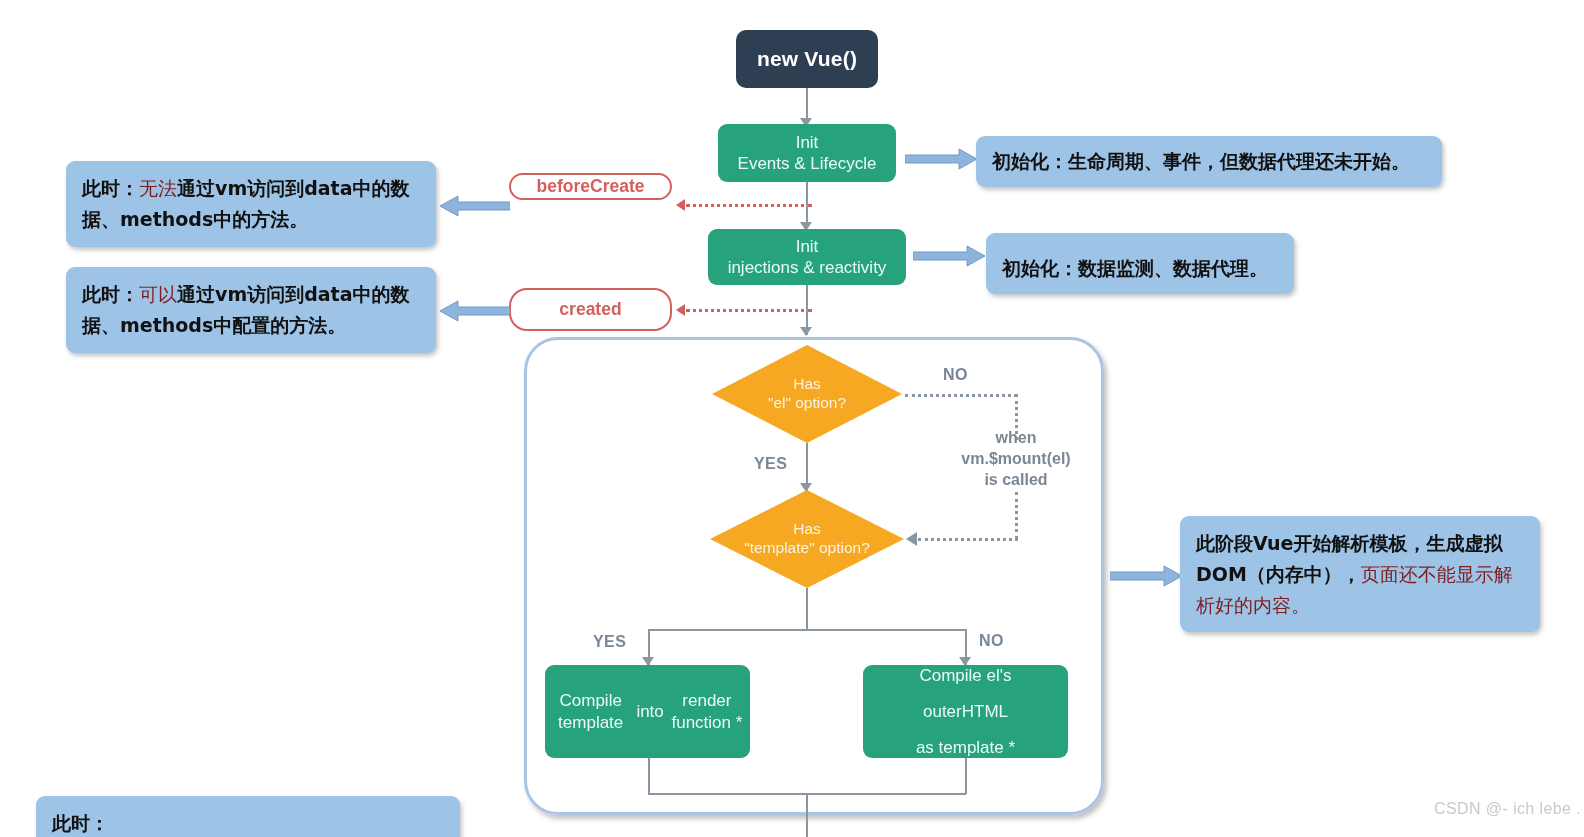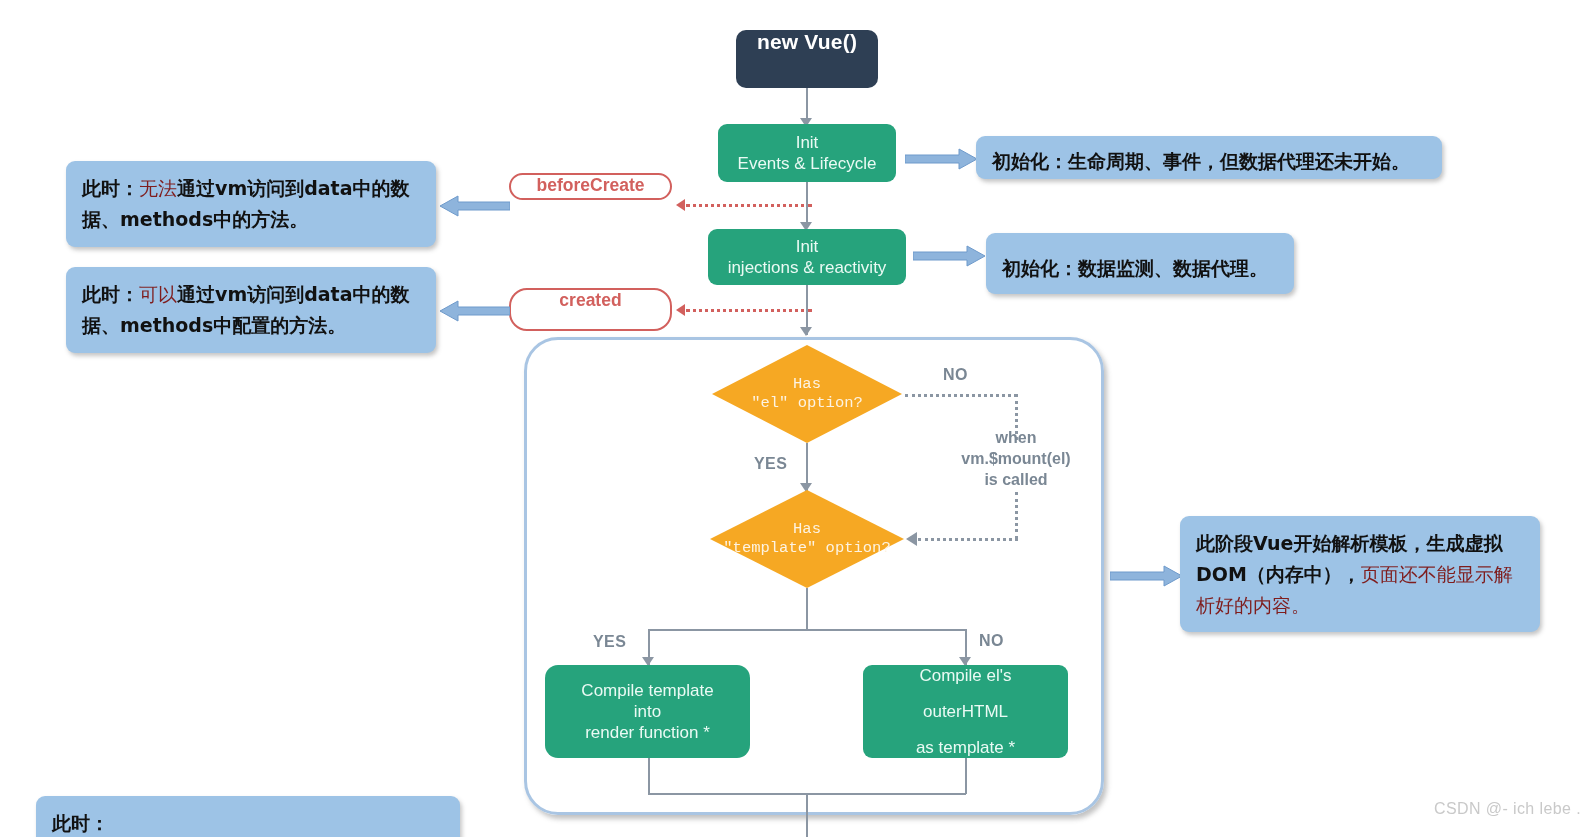--- a/index.html
+++ b/index.html
@@ -16,20 +16,21 @@
     height: 837px;
     background: #ffffff;
     overflow: hidden;
   }
 
   
   .node {
     position: absolute;
     box-sizing: border-box;
     display: flex;
+    align-items: center;
     justify-content: center;
     text-align: center;
   }
 
   .node-root {
     background: #2e3f54;
     color: #ffffff;
     border-radius: 10px;
     font-size: 21px;
     font-weight: bold;
@@ -68,21 +69,20 @@
     inset: 0;
     display: flex;
     flex-direction: column;
     align-items: center;
     justify-content: center;
     color: #fdf3e2;
     font-size: 15.5px;
     line-height: 1.22;
     text-align: center;
     pointer-events: none;
-    font-family: Liberation Mono, monospace;
   }
 
   
   .callout {
     position: absolute;
     box-sizing: border-box;
     background: #9dc3e6;
     border-radius: 9px;
     color: #111111;
     font-size: 19px;
@@ -269,21 +269,21 @@
   </div>
 
   <div class="diamond-wrap" style="left:710px; top:490px; width:194px; height:98px;">
     <div class="diamond-shape"></div>
     <div class="diamond-label">
       <span>Has</span>
       <span>"template" option?</span>
     </div>
   </div>
 
-  <div class="node node-green" style="left:545px; top:665px; width:205px; height:93px; flex-direction:column;border-radius:13px;">
+  <div class="node node-green" style="left:545px; top:665px; width:205px; height:93px; flex-direction:row;">
     <span>Compile template</span>
     <span>into</span>
     <span>render function *</span>
   </div>
 
   <div class="node node-green" style="left:863px; top:665px; width:205px; height:93px; flex-direction:column;gap:15px;">
     <span>Compile el's</span>
     <span>outerHTML</span>
     <span>as template *</span>
   </div>
@@ -327,21 +327,21 @@
   </div>
 
   <div class="callout" style="left:66px; top:161px; width:370px;">
     <span>此时：</span><span class="hl">无法</span><span>通过vm访问到data中的数据、methods中的方法。</span>
   </div>
 
   <div class="callout" style="left:66px; top:267px; width:370px;">
     <span>此时：</span><span class="hl">可以</span><span>通过vm访问到data中的数据、methods中配置的方法。</span>
   </div>
 
-  <div class="callout" style="left:976px; top:136px; width:466px; padding-top:10px; padding-bottom:2px;">
+  <div class="callout" style="left:976px; top:136px; width:466px; padding-top:10px; padding-bottom:10px;">
     <span>初始化：生命周期、事件，但数据代理还未开始。</span>
   </div>
 
   <div class="callout" style="left:986px; top:233px; width:308px; padding-top:20px; padding-bottom:10px;">
     <span>初始化：数据监测、数据代理。</span>
   </div>
 
   <div class="callout" style="left:1180px; top:516px; width:360px;">
     <span>此阶段Vue开始解析模板，生成虚拟DOM（内存中），</span><span class="hl">页面还不能显示解析好的内容。</span>
   </div>

